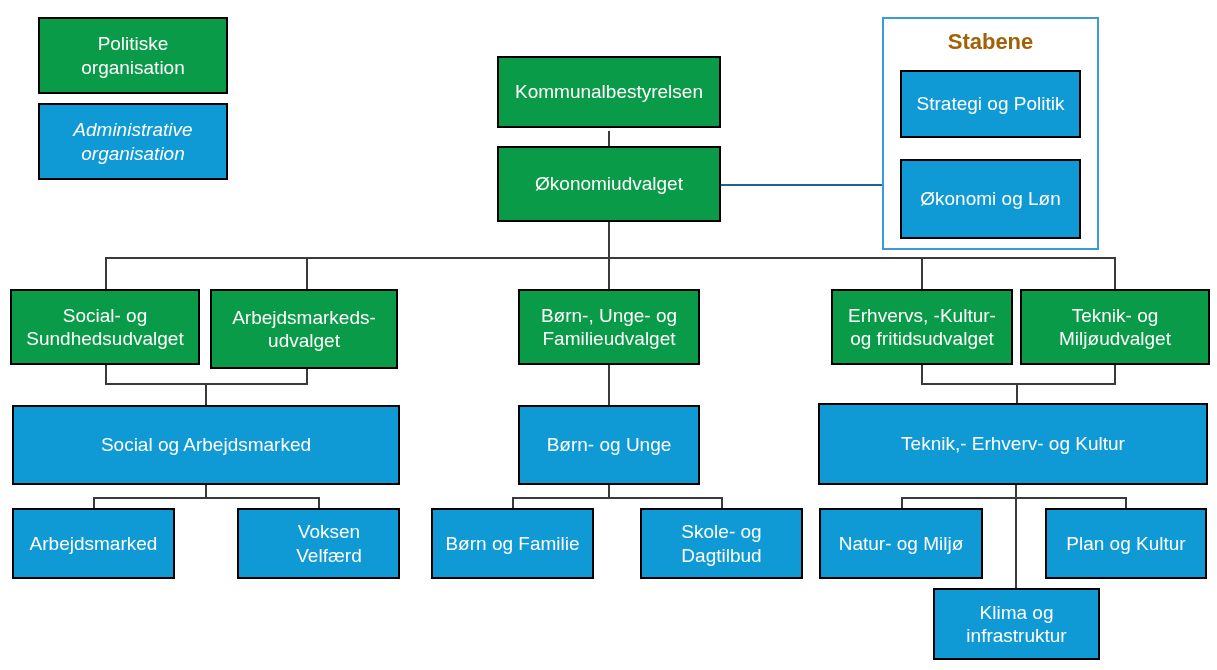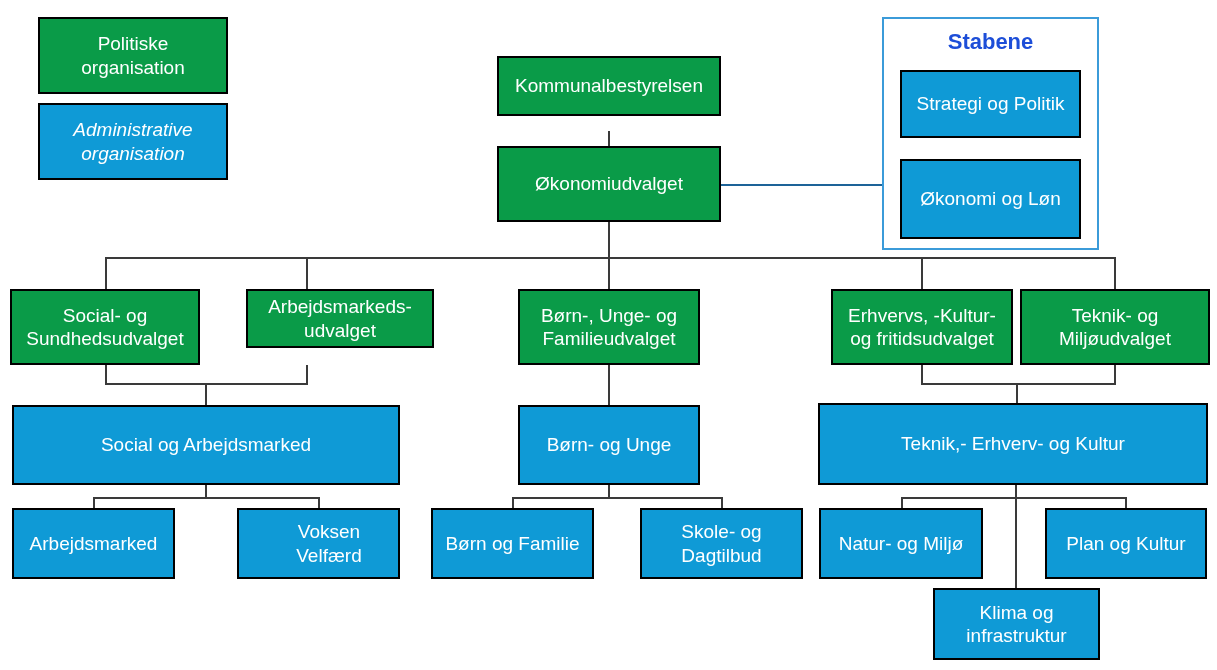--- a/index.html
+++ b/index.html
@@ -10,21 +10,21 @@
        border:2px solid #000000;box-sizing:border-box;padding:3px 7px;}
   .green{background:#0a9b48;}
   .blue{background:#0f9ad6;}
   .hline,.vline{position:absolute;background:#3a3a3a;}
   .hline{height:2px;}
   .vline{width:2px;}
   .stab-link{background:#1d6398;}
   #stabene{position:absolute;left:882px;top:17px;width:217px;height:233px;
            background:#ffffff;border:2px solid #3b9bd9;box-sizing:border-box;}
   #stabene .title{position:absolute;left:0;top:10px;width:100%;text-align:center;
-                  color:#1d4ed8;font-size:22px;font-weight:bold;}
+                  color:#a16207;font-size:22px;font-weight:bold;}
   #stabene .box{border:2px solid #000000;}
 </style>
 </head>
 <body>
 
 <div id="stage">
 
   <div class="vline" style="left: 608px; top: 131px; height: 16px; background: rgb(58, 58, 58);"></div>
   <div class="vline" style="left: 608px; top: 222px; height: 67px; background: rgb(58, 58, 58);"></div>
   <div class="hline" style="left: 105px; top: 257px; width: 1011px; background: rgb(58, 58, 58);"></div>
@@ -57,31 +57,31 @@
   <div class="vline" style="left: 721px; top: 497px; height: 11px; background: rgb(58, 58, 58);"></div>
 
   <div class="vline" style="left: 1015px; top: 485px; height: 103px; background: rgb(58, 58, 58);"></div>
   <div class="hline" style="left: 901px; top: 497px; width: 226px; background: rgb(58, 58, 58);"></div>
   <div class="vline" style="left: 901px; top: 497px; height: 11px; background: rgb(58, 58, 58);"></div>
   <div class="vline" style="left: 1125px; top: 497px; height: 11px; background: rgb(58, 58, 58);"></div>
 
   <div class="box green" style="left: 38px; top: 17px; width: 190px; height: 77px; background: rgb(10, 155, 72);">Politiske organisation</div>
   <div class="box blue" style="left: 38px; top: 103px; width: 190px; height: 77px; background: rgb(15, 154, 214); font-style: italic;">Administrative organisation</div>
 
-  <div class="box green" style="left: 497px; top: 56px; width: 224px; height: 60px; background: rgb(10, 155, 72);">Kommunalbestyrelsen</div>
+  <div class="box green" style="left: 497px; top: 56px; width: 224px; height: 72px; background: rgb(10, 155, 72);">Kommunalbestyrelsen</div>
   <div class="box green" style="left: 497px; top: 146px; width: 224px; height: 76px; background: rgb(10, 155, 72);">Økonomiudvalget</div>
 
   <div id="stabene" style="border-color: rgb(59, 155, 217);">
     <div class="title">Stabene</div>
     <div class="box blue" style="left: 16px; top: 51px; width: 181px; height: 68px; background: rgb(15, 154, 214);">Strategi og Politik</div>
     <div class="box blue" style="left: 16px; top: 140px; width: 181px; height: 80px; background: rgb(15, 154, 214);">Økonomi og Løn</div>
   </div>
 
   <div class="box green" style="left: 10px; top: 289px; width: 190px; height: 76px; background: rgb(10, 155, 72);">Social- og Sundhedsudvalget</div>
-  <div class="box green" style="left: 210px; top: 289px; width: 188px; height: 59px; background: rgb(10, 155, 72); margin-left: 36px;">Arbejdsmarkeds-udvalget</div>
+  <div class="box green" style="left: 210px; top: 289px; width: 188px; height: 80px; background: rgb(10, 155, 72);">Arbejdsmarkeds-udvalget</div>
   <div class="box green" style="left: 518px; top: 289px; width: 182px; height: 76px; background: rgb(10, 155, 72);">Børn-, Unge- og Familieudvalget</div>
   <div class="box green" style="left: 831px; top: 289px; width: 182px; height: 76px; background: rgb(10, 155, 72);">Erhvervs, -Kultur- og fritidsudvalget</div>
   <div class="box green" style="left: 1020px; top: 289px; width: 190px; height: 76px; background: rgb(10, 155, 72);">Teknik- og Miljøudvalget</div>
 
   <div class="box blue" style="left: 12px; top: 405px; width: 388px; height: 80px; background: rgb(15, 154, 214);">Social og Arbejdsmarked</div>
   <div class="box blue" style="left: 518px; top: 405px; width: 182px; height: 80px; background: rgb(15, 154, 214);">Børn- og Unge</div>
   <div class="box blue" style="left: 818px; top: 403px; width: 390px; height: 82px; background: rgb(15, 154, 214);">Teknik,- Erhverv- og Kultur</div>
 
   <div class="box blue" style="left: 12px; top: 508px; width: 163px; height: 71px; background: rgb(15, 154, 214);">Arbejdsmarked</div>
   <div class="box blue" style="left: 237px; top: 508px; width: 163px; height: 71px; background: rgb(15, 154, 214); padding-left: 28px;">Voksen Velfærd</div>

